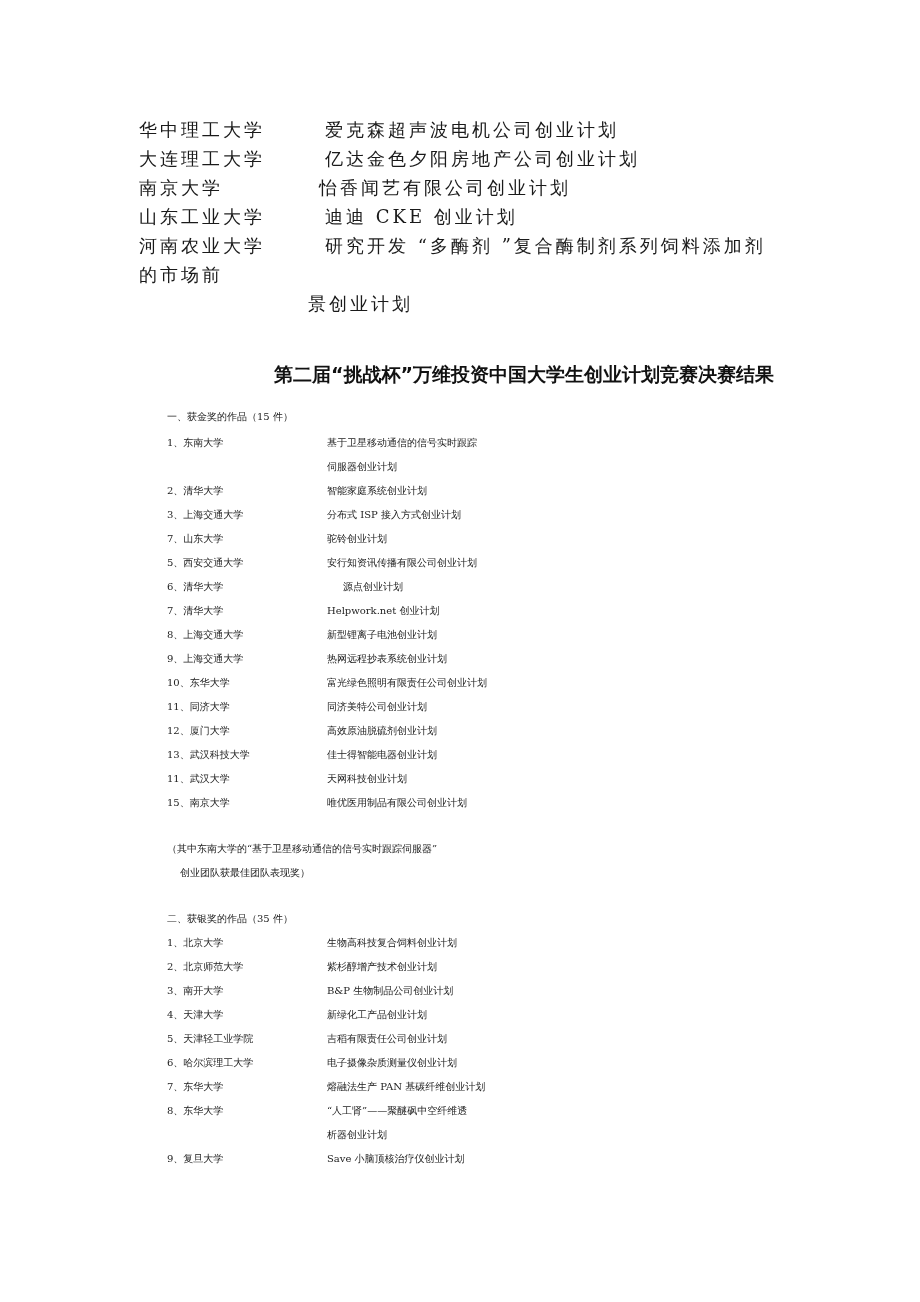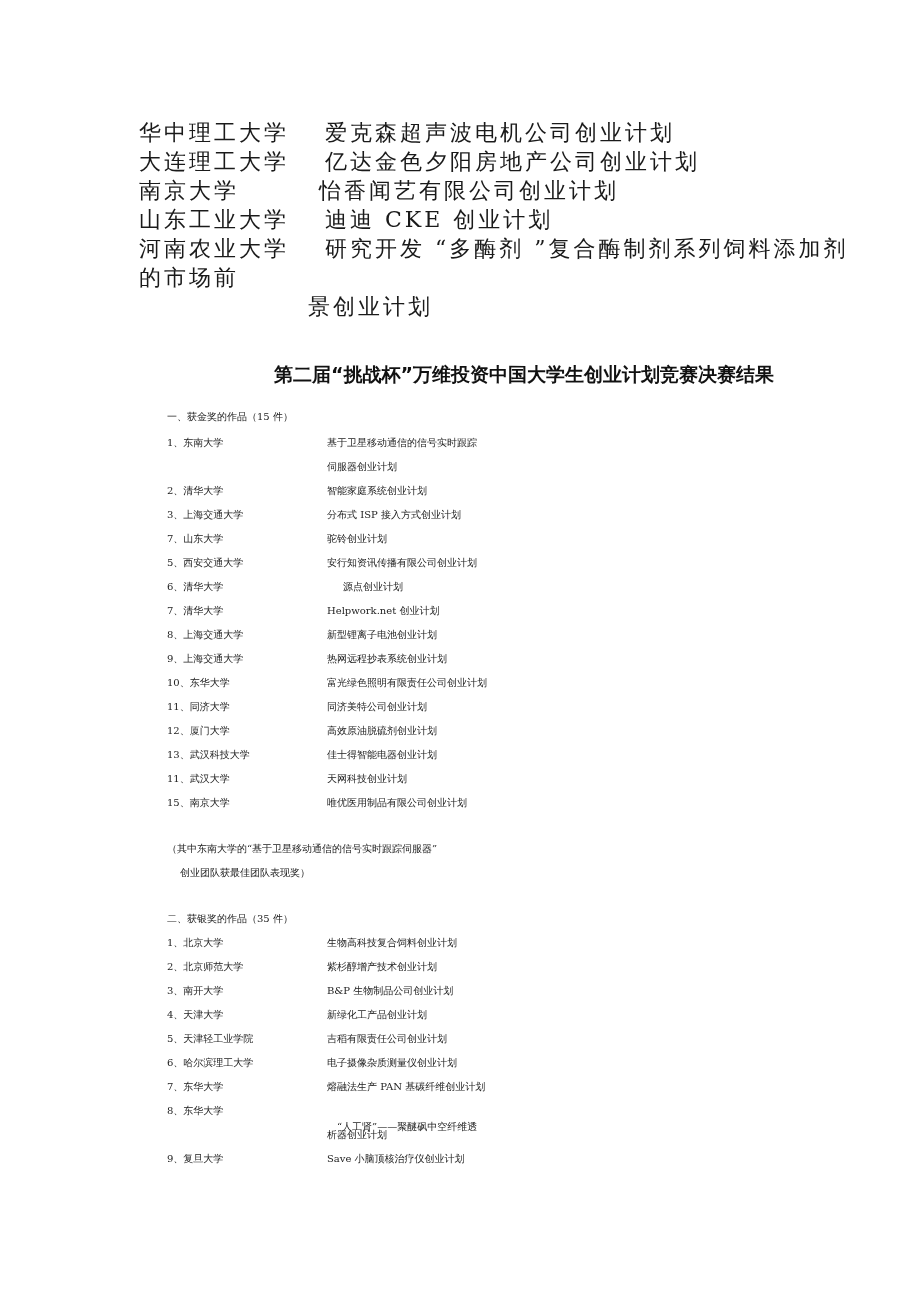--- a/index.html
+++ b/index.html
@@ -1,18 +1,18 @@
 <!DOCTYPE html>
 <html><head>
   <meta charset="utf-8">
   <style>
     html, body { margin: 0; padding: 0; background: #ffffff; }
     body { width: 920px; height: 1302px; position: relative; overflow: hidden; color: #111; }
     .abs { position: absolute; white-space: nowrap; }
-    .top { font-family: "DejaVu Serif", serif; font-size: 22px; letter-spacing: 3px; color: #1a1a1a; }
+    .top { font-family: "DejaVu Serif", serif; font-size: 18px; letter-spacing: 3px; color: #1a1a1a; }
     .title { font-family: "DejaVu Sans", sans-serif; font-size: 19px; font-weight: bold; color: #111; }
     .body { font-family: "DejaVu Serif", serif; font-size: 10px; color: #222; }
   </style>
 </head>
 <body>
 
 <div>
   <span class="abs top" style="left:139px;top:118px;">华中理工大学</span>
   <span class="abs top" style="left:325px;top:118px;">爱克森超声波电机公司创业计划</span>
   <span class="abs top" style="left:139px;top:147px;">大连理工大学</span>
@@ -80,17 +80,17 @@
   <span class="abs body" style="left:327px;top:984px;">B&amp;P 生物制品公司创业计划</span>
   <span class="abs body" style="left:167px;top:1008px;">4、天津大学</span>
   <span class="abs body" style="left:327px;top:1008px;">新绿化工产品创业计划</span>
   <span class="abs body" style="left:167px;top:1032px;">5、天津轻工业学院</span>
   <span class="abs body" style="left:327px;top:1032px;">吉稻有限责任公司创业计划</span>
   <span class="abs body" style="left:167px;top:1056px;">6、哈尔滨理工大学</span>
   <span class="abs body" style="left:327px;top:1056px;">电子摄像杂质测量仪创业计划</span>
   <span class="abs body" style="left:167px;top:1080px;">7、东华大学</span>
   <span class="abs body" style="left:327px;top:1080px;">熔融法生产 PAN 基碳纤维创业计划</span>
   <span class="abs body" style="left:167px;top:1104px;">8、东华大学</span>
-  <span class="abs body" style="left:337px;top:1104px;margin-top:16px;">“人工肾”——聚醚砜中空纤维透</span>
+  <span class="abs body" style="left:327px;top:1104px;">“人工肾”——聚醚砜中空纤维透</span>
   <span class="abs body" style="left:327px;top:1128px;">析器创业计划</span>
   <span class="abs body" style="left:167px;top:1152px;">9、复旦大学</span>
   <span class="abs body" style="left:327px;top:1152px;">Save 小脑顶核治疗仪创业计划</span>
 </div>
 
 </body></html>

